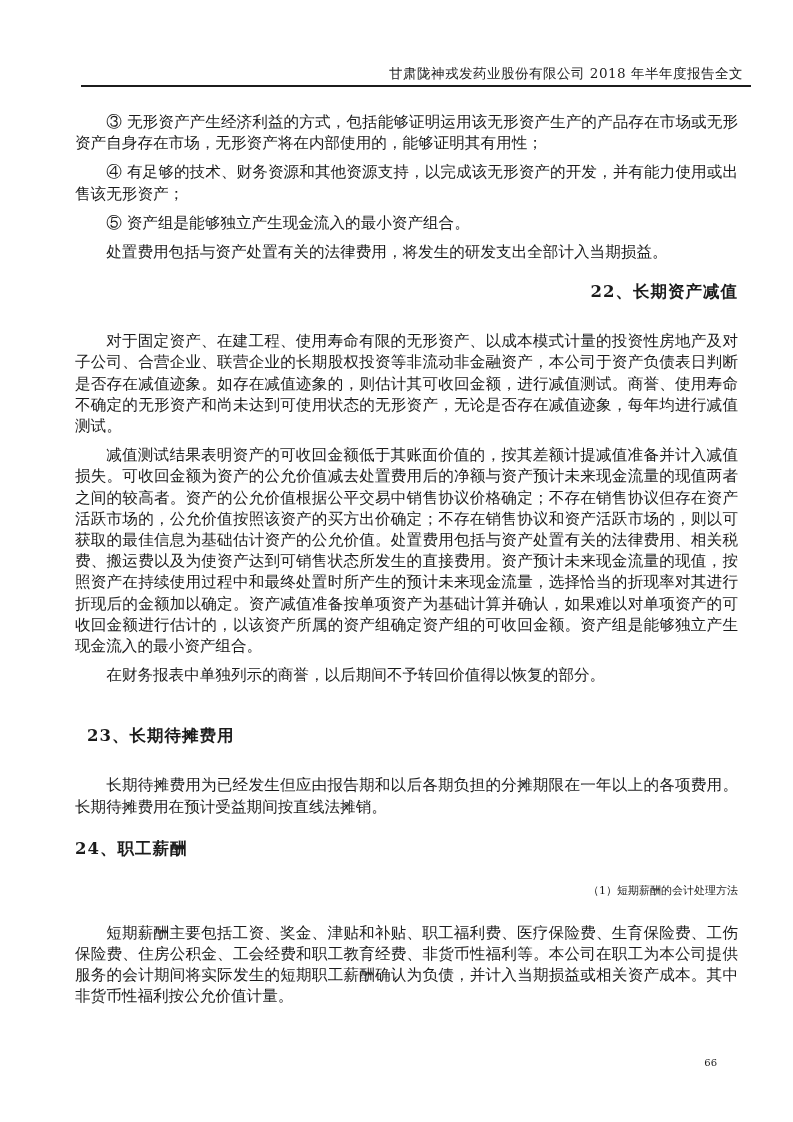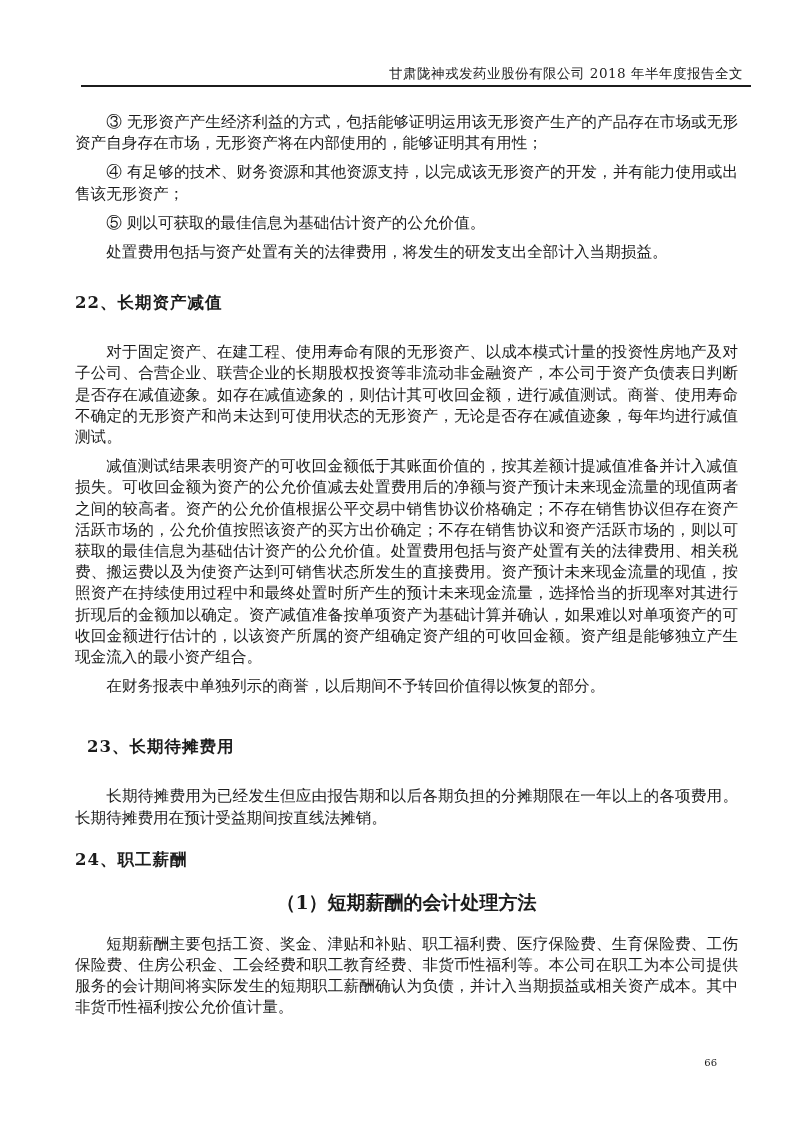--- a/index.html
+++ b/index.html
@@ -39,28 +39,28 @@
     text-indent: 2em;
     margin: 0;
   }
   .sec-heading {
     font-size: 16.5px;
     font-weight: bold;
     line-height: 22px;
     text-align: left;
     letter-spacing: 1px;
   }
-  .sec-heading.h22 { margin: 21px 0 20px 0; }
+  .sec-heading.h22 { margin: 10px 0 20px 0; text-align: right; }
   .sec-heading.h23 { margin: 31px 0 20px 12px; }
   .sec-heading.h24 { margin: 12px 0 0 0; }
   .sub-heading {
-    font-size: 19px;
-    font-weight: bold;
+    font-size: 11px;
+    font-weight: normal;
     line-height: 22px;
-    text-align: center;
+    text-align: right;
     margin: 12px 0 13px 0;
   }
   .footer {
     position: absolute;
     top: 1043px;
     right: 76px;
     font-size: 10px;
     line-height: 15px;
   }
 </style>
@@ -72,21 +72,21 @@
   <div class="header">
     <span>甘肃陇神戎发药业股份有限公司 2018 年半年度报告全文</span>
   </div>
 
   <div class="content">
 
     <p class="body-para">③ 无形资产产生经济利益的方式，包括能够证明运用该无形资产生产的产品存在市场或无形资产自身存在市场，无形资产将在内部使用的，能够证明其有用性；</p>
 
     <p class="body-para">④ 有足够的技术、财务资源和其他资源支持，以完成该无形资产的开发，并有能力使用或出售该无形资产；</p>
 
-    <p class="body-para">⑤ 则以可获取的最佳信息为基础估计资产的公允价值。</p>
+    <p class="body-para">⑤ 资产组是能够独立产生现金流入的最小资产组合。</p>
 
     <p class="body-para">处置费用包括与资产处置有关的法律费用，将发生的研发支出全部计入当期损益。</p>
 
     <h2 class="sec-heading h22">22、长期资产减值</h2>
 
     <p class="body-para">对于固定资产、在建工程、使用寿命有限的无形资产、以成本模式计量的投资性房地产及对子公司、合营企业、联营企业的长期股权投资等非流动非金融资产，本公司于资产负债表日判断是否存在减值迹象。如存在减值迹象的，则估计其可收回金额，进行减值测试。商誉、使用寿命不确定的无形资产和尚未达到可使用状态的无形资产，无论是否存在减值迹象，每年均进行减值测试。</p>
 
     <p class="body-para">减值测试结果表明资产的可收回金额低于其账面价值的，按其差额计提减值准备并计入减值损失。可收回金额为资产的公允价值减去处置费用后的净额与资产预计未来现金流量的现值两者之间的较高者。资产的公允价值根据公平交易中销售协议价格确定；不存在销售协议但存在资产活跃市场的，公允价值按照该资产的买方出价确定；不存在销售协议和资产活跃市场的，则以可获取的最佳信息为基础估计资产的公允价值。处置费用包括与资产处置有关的法律费用、相关税费、搬运费以及为使资产达到可销售状态所发生的直接费用。资产预计未来现金流量的现值，按照资产在持续使用过程中和最终处置时所产生的预计未来现金流量，选择恰当的折现率对其进行折现后的金额加以确定。资产减值准备按单项资产为基础计算并确认，如果难以对单项资产的可收回金额进行估计的，以该资产所属的资产组确定资产组的可收回金额。资产组是能够独立产生现金流入的最小资产组合。</p>
 
 

